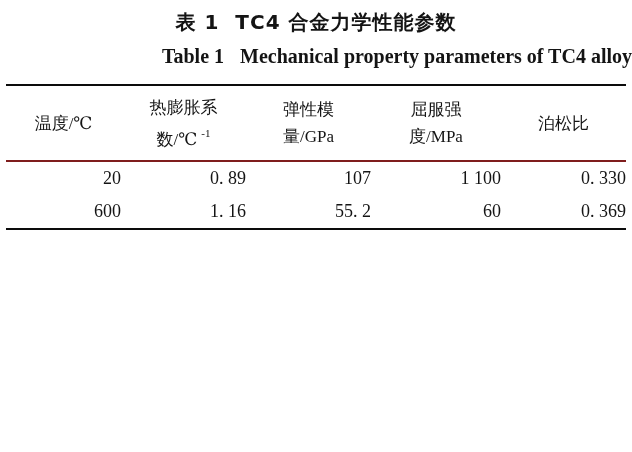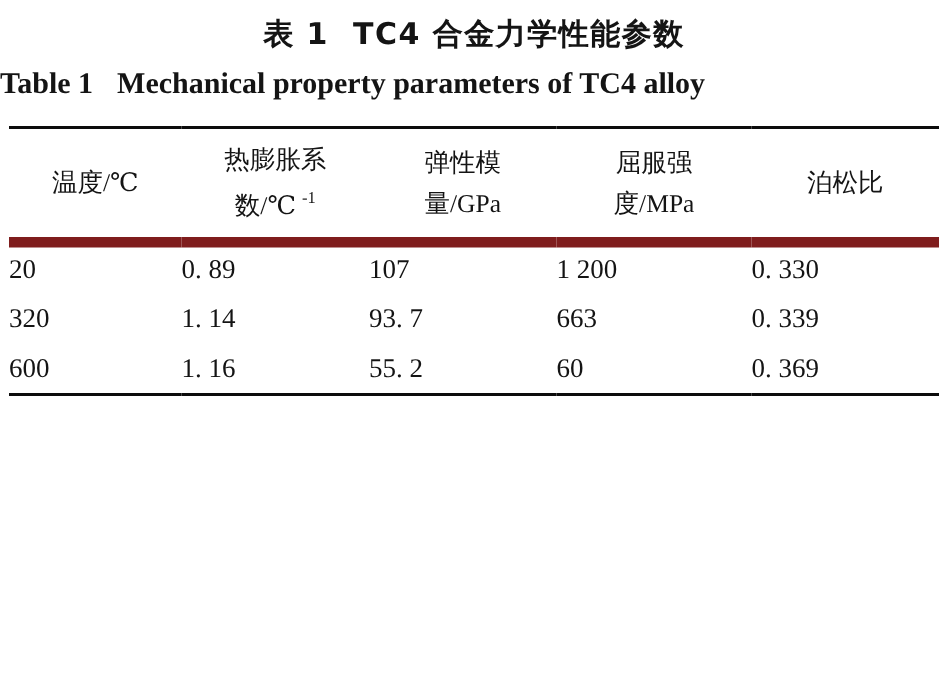--- a/index.html
+++ b/index.html
@@ -18,54 +18,54 @@
   }
   .title-cn {
     text-align: center;
     font-weight: bold;
     font-size: 20px;
     line-height: 30px;
     font-family: "DejaVu Sans", "Liberation Sans", sans-serif;
     letter-spacing: 1px;
   }
   .title-en {
-    text-align: left;
+    text-align: right;
     font-weight: bold;
     font-size: 20px;
     line-height: 30px;
     margin-top: 4px;
     font-family: "Liberation Serif", "DejaVu Serif", serif;
   }
   .gap { display: inline-block; width: 16px; }
   table.data-table {
     width: 620px;
     margin: 13px auto 0 auto;
     border-collapse: collapse;
     table-layout: fixed;
     border-top: 2px solid #0c0c0c;
     border-bottom: 2px solid #0c0c0c;
   }
-  thead tr { border-bottom: 7px solid #7f1d1d; margin-top: 40px; }
+  thead tr { border-bottom: 2px solid #7f1d1d; margin-top: 40px; }
   th {
     font-weight: normal;
     font-size: 17px;
     height: 76px;
     padding: 0;
     vertical-align: middle;
     text-align: center;
   }
   .hline { line-height: 27px; text-align: center; }
   sup.unit-sup {
     font-size: 11px;
     margin-left: 4px;
     position: relative;
     top: -1px;
   }
   td {
-    text-align: left;
+    text-align: right;
     font-size: 18px;
     height: 34px;
     padding: 0;
     vertical-align: middle;
   }
 </style>
 </head>
 <body>
 
 <div class="page">
@@ -106,29 +106,22 @@
         <th>
           <div class="hline">泊松比</div>
         </th>
       </tr>
     </thead>
     <tbody>
       <tr>
         <td>20</td>
         <td>0. 89</td>
         <td>107</td>
-        <td>1 200</td>
+        <td>1 100</td>
         <td>0. 330</td>
-      </tr>
-      <tr>
-        <td>320</td>
-        <td>1. 14</td>
-        <td>93. 7</td>
-        <td>663</td>
-        <td>0. 339</td>
       </tr>
       <tr>
         <td>600</td>
         <td>1. 16</td>
         <td>55. 2</td>
         <td>60</td>
         <td>0. 369</td>
       </tr>
     </tbody>
   </table>

